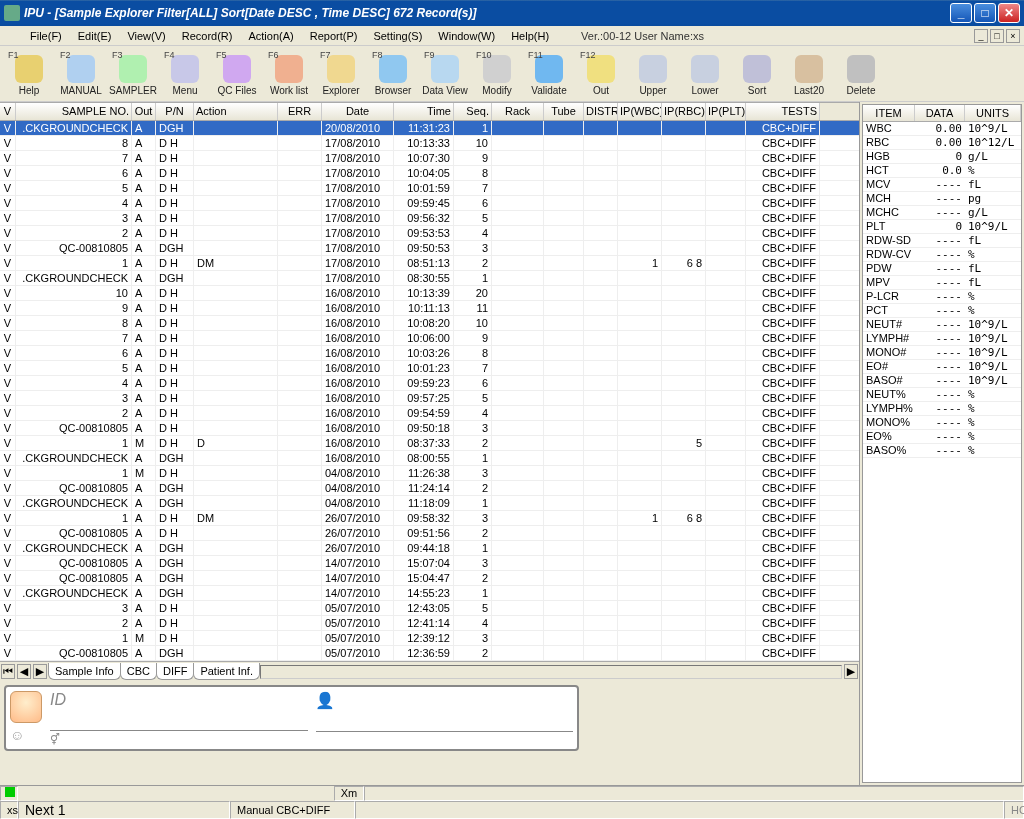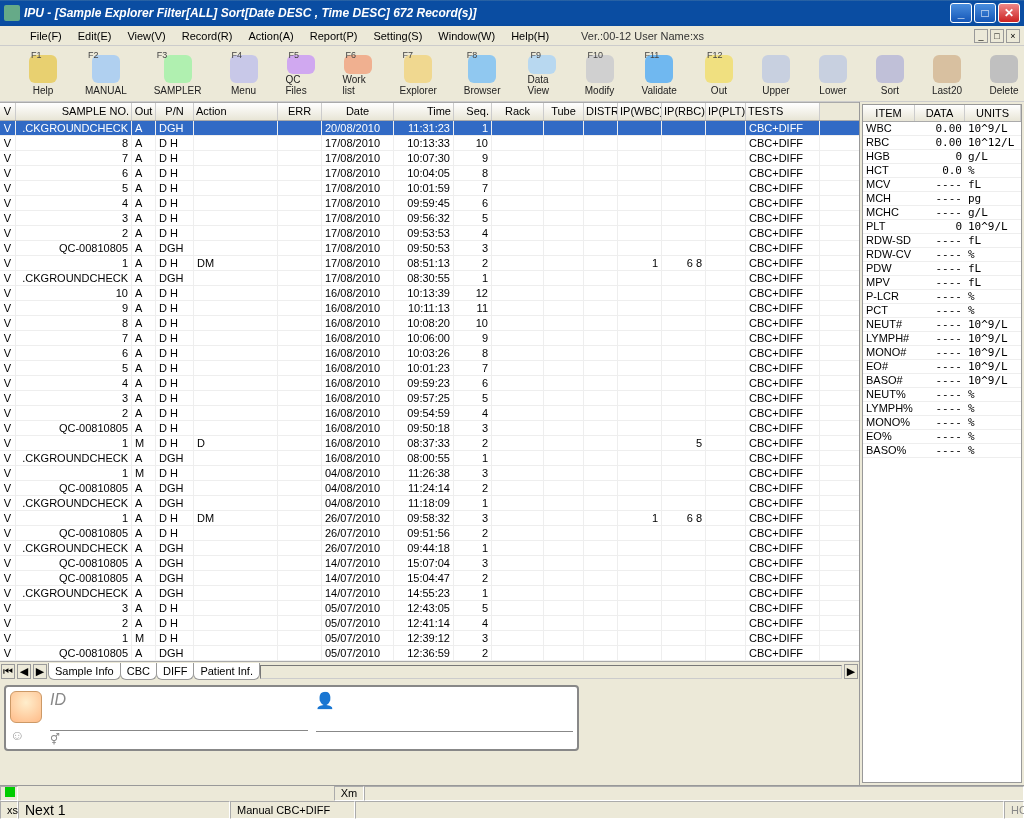--- a/index.html
+++ b/index.html
@@ -7,39 +7,39 @@
 .titlebar { height: 26px; background: linear-gradient(to bottom,#3a6ea5 0%,#0a4da2 5%,#0a4da2 90%,#084a9d 100%); color: #fff; display: flex; align-items: center; padding: 0 4px; }
 .titlebar .app-icon { width: 16px; height: 16px; background: #6a8; border-radius: 2px; margin-right: 4px; }
 .titlebar .title { flex: 1; font-weight: bold; font-size: 12px; font-style: italic; }
 .win-btn { width: 22px; height: 20px; margin-left: 2px; border: 1px solid #fff; background: linear-gradient(to bottom,#4a8ede,#1456b7); border-radius: 3px; color: #fff; text-align: center; line-height: 18px; font-weight: bold; font-size: 12px; }
 .win-btn.close { background: linear-gradient(to bottom,#e88,#c22); }
 .menubar { height: 20px; background: #ece9d8; display: flex; align-items: center; padding: 0 4px; border-bottom: 1px solid #ccc; }
 .menubar .mitem { padding: 2px 8px; cursor: default; }
 .menubar .ver { margin-left: 24px; color: #333; }
 .menubar .mdi-btn { width: 14px; height: 14px; margin-left: 2px; border: 1px solid #999; background: #ece9d8; text-align: center; line-height: 12px; font-size: 9px; }
 .toolbar { height: 56px; background: #ece9d8; border-bottom: 1px solid #ccc; display: flex; padding: 2px 4px; gap: 2px; }
-.tbtn { width: 50px; border: 1px solid transparent; border-radius: 2px; display: flex; flex-direction: column; align-items: center; justify-content: space-between; padding: 2px 0; cursor: default; position: relative; margin-left: 23px; }
+.tbtn { width: 50px; border: 1px solid transparent; border-radius: 2px; display: flex; flex-direction: column; align-items: center; justify-content: space-between; padding: 2px 0; cursor: default; position: relative; }
 .tbtn .fkey { font-size: 9px; color: #444; position: absolute; top: 1px; left: 3px; }
 .tbtn .ticon { width: 28px; height: 28px; border-radius: 6px; margin-top: 4px; }
 .tbtn .tlabel { font-size: 10px; color: #222; }
 .main-row { flex: 1; display: flex; min-height: 0; }
 .left-pane { flex: 1; display: flex; flex-direction: column; border-right: 1px solid #999; min-width: 0; }
 .grid-wrap { flex: 1; overflow: hidden; display: flex; flex-direction: column; }
 .grid-head { display: flex; background: #ece9d8; border-bottom: 1px solid #aaa; border-top: 1px solid #aaa; height: 19px; }
 .gh { border-right: 1px solid #ccc; padding: 2px 2px; text-align: center; font-size: 11px; background: linear-gradient(to bottom,#fff,#e8e5d6); overflow: hidden; white-space: nowrap; }
 .grid-body { flex: 1; overflow-y: scroll; overflow-x: hidden; background: #fff; }
 .gr { display: flex; height: 15px; border-bottom: 1px solid #eee; }
 .gr.sel { background: #316ac5; color: #fff; }
 .gc { border-right: 1px solid #eee; padding: 0 3px; overflow: hidden; white-space: nowrap; font-size: 11px; line-height: 15px; }
 .c-v { width: 16px; text-align: center; } .c-samp { width: 116px; text-align: right; }
 .c-out { width: 24px; } .c-pn { width: 38px; } .c-act { width: 84px; text-align: left; }
 .c-err { width: 44px; } .c-date { width: 72px; } .c-time { width: 60px; text-align: right; }
 .c-seq { width: 38px; text-align: right; } .c-rack { width: 52px; } .c-tube { width: 40px; }
 .c-dis { width: 34px; text-align: center; } .c-wbc { width: 44px; text-align: right; } .c-rbc { width: 44px; text-align: right; } .c-plt { width: 40px; }
-.c-tests { width: 74px; text-align: left; }
+.c-tests { width: 74px; text-align: right; }
 .bottom-tabs { height: 20px; display: flex; align-items: center; background: #ece9d8; border-top: 1px solid #aaa; font-size: 11px; }
 .bottom-tabs .tnav { width: 14px; text-align: center; border: 1px solid #999; margin: 1px; background: #ece9d8; }
 .bottom-tabs .tab { padding: 2px 6px; border: 1px solid #999; border-top: none; background: #fff; border-radius: 0 0 6px 6px; margin-right: -1px; }
 .hscroll { flex: 1; height: 14px; background: #ece9d8; border: 1px inset #ccc; margin: 1px; }
 .info-panel { height: 66px; margin: 4px 280px 4px 4px; border: 2px solid #888; border-radius: 4px; background: #fff; display: flex; align-items: flex-start; padding: 4px; gap: 8px; }
 .info-panel .avatar { width: 32px; height: 32px; border-radius: 6px; background: radial-gradient(circle at 50% 35%,#fec,#fb8); border: 1px solid #c96; }
 .info-panel .field { color: #888; font-style: italic; font-size: 16px; }
 .info-panel .block { flex: 1; }
 .info-panel .line { border-bottom: 1px solid #888; height: 18px; margin-top: 4px; }
 .right-pane { width: 160px; background: #fff; border: 1px solid #999; margin: 2px; display: flex; flex-direction: column; }
@@ -403,21 +403,21 @@
           </div>
           <div class="gr">
             <div class="gc c-v">V</div>
             <div class="gc c-samp">10</div>
             <div class="gc c-out">A</div>
             <div class="gc c-pn">D H</div>
             <div class="gc c-act"></div>
             <div class="gc c-err"></div>
             <div class="gc c-date">16/08/2010</div>
             <div class="gc c-time">10:13:39</div>
-            <div class="gc c-seq">12</div>
+            <div class="gc c-seq">20</div>
             <div class="gc c-rack"></div>
             <div class="gc c-tube"></div>
             <div class="gc c-dis"></div>
             <div class="gc c-wbc"></div>
             <div class="gc c-rbc"></div>
             <div class="gc c-plt"></div>
             <div class="gc c-tests">CBC+DIFF</div>
           </div>
           <div class="gr">
             <div class="gc c-v">V</div>

